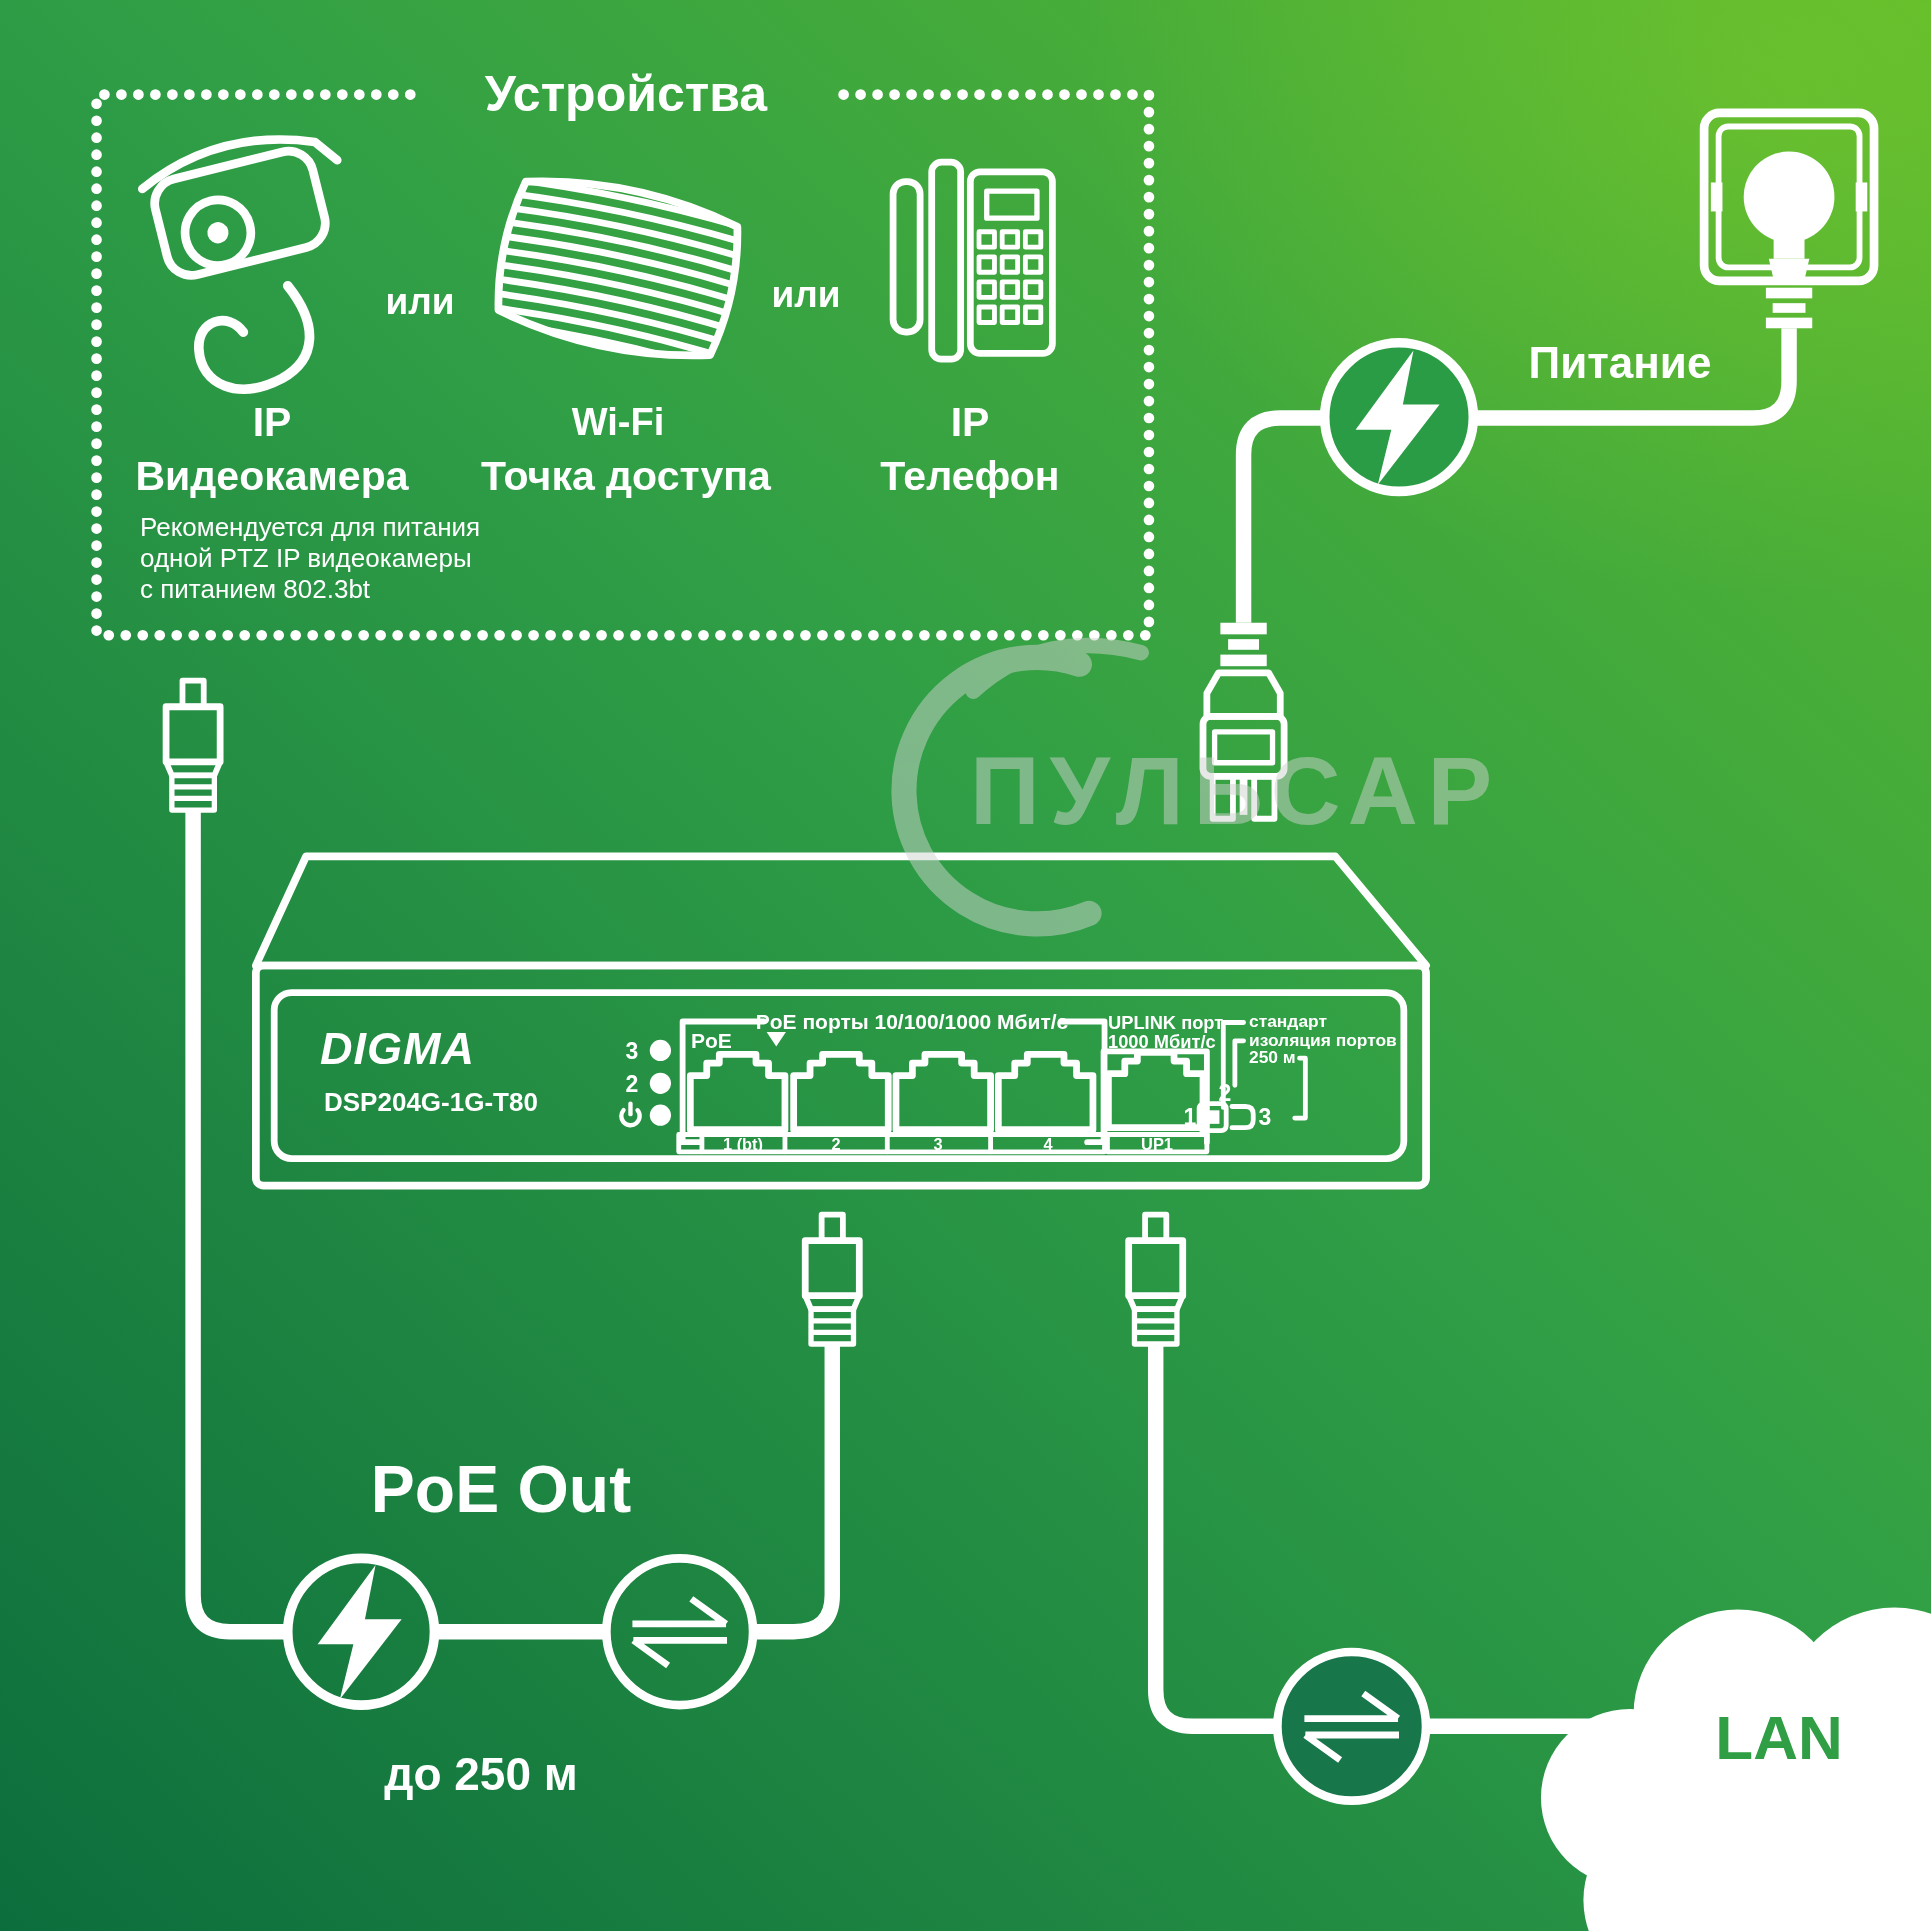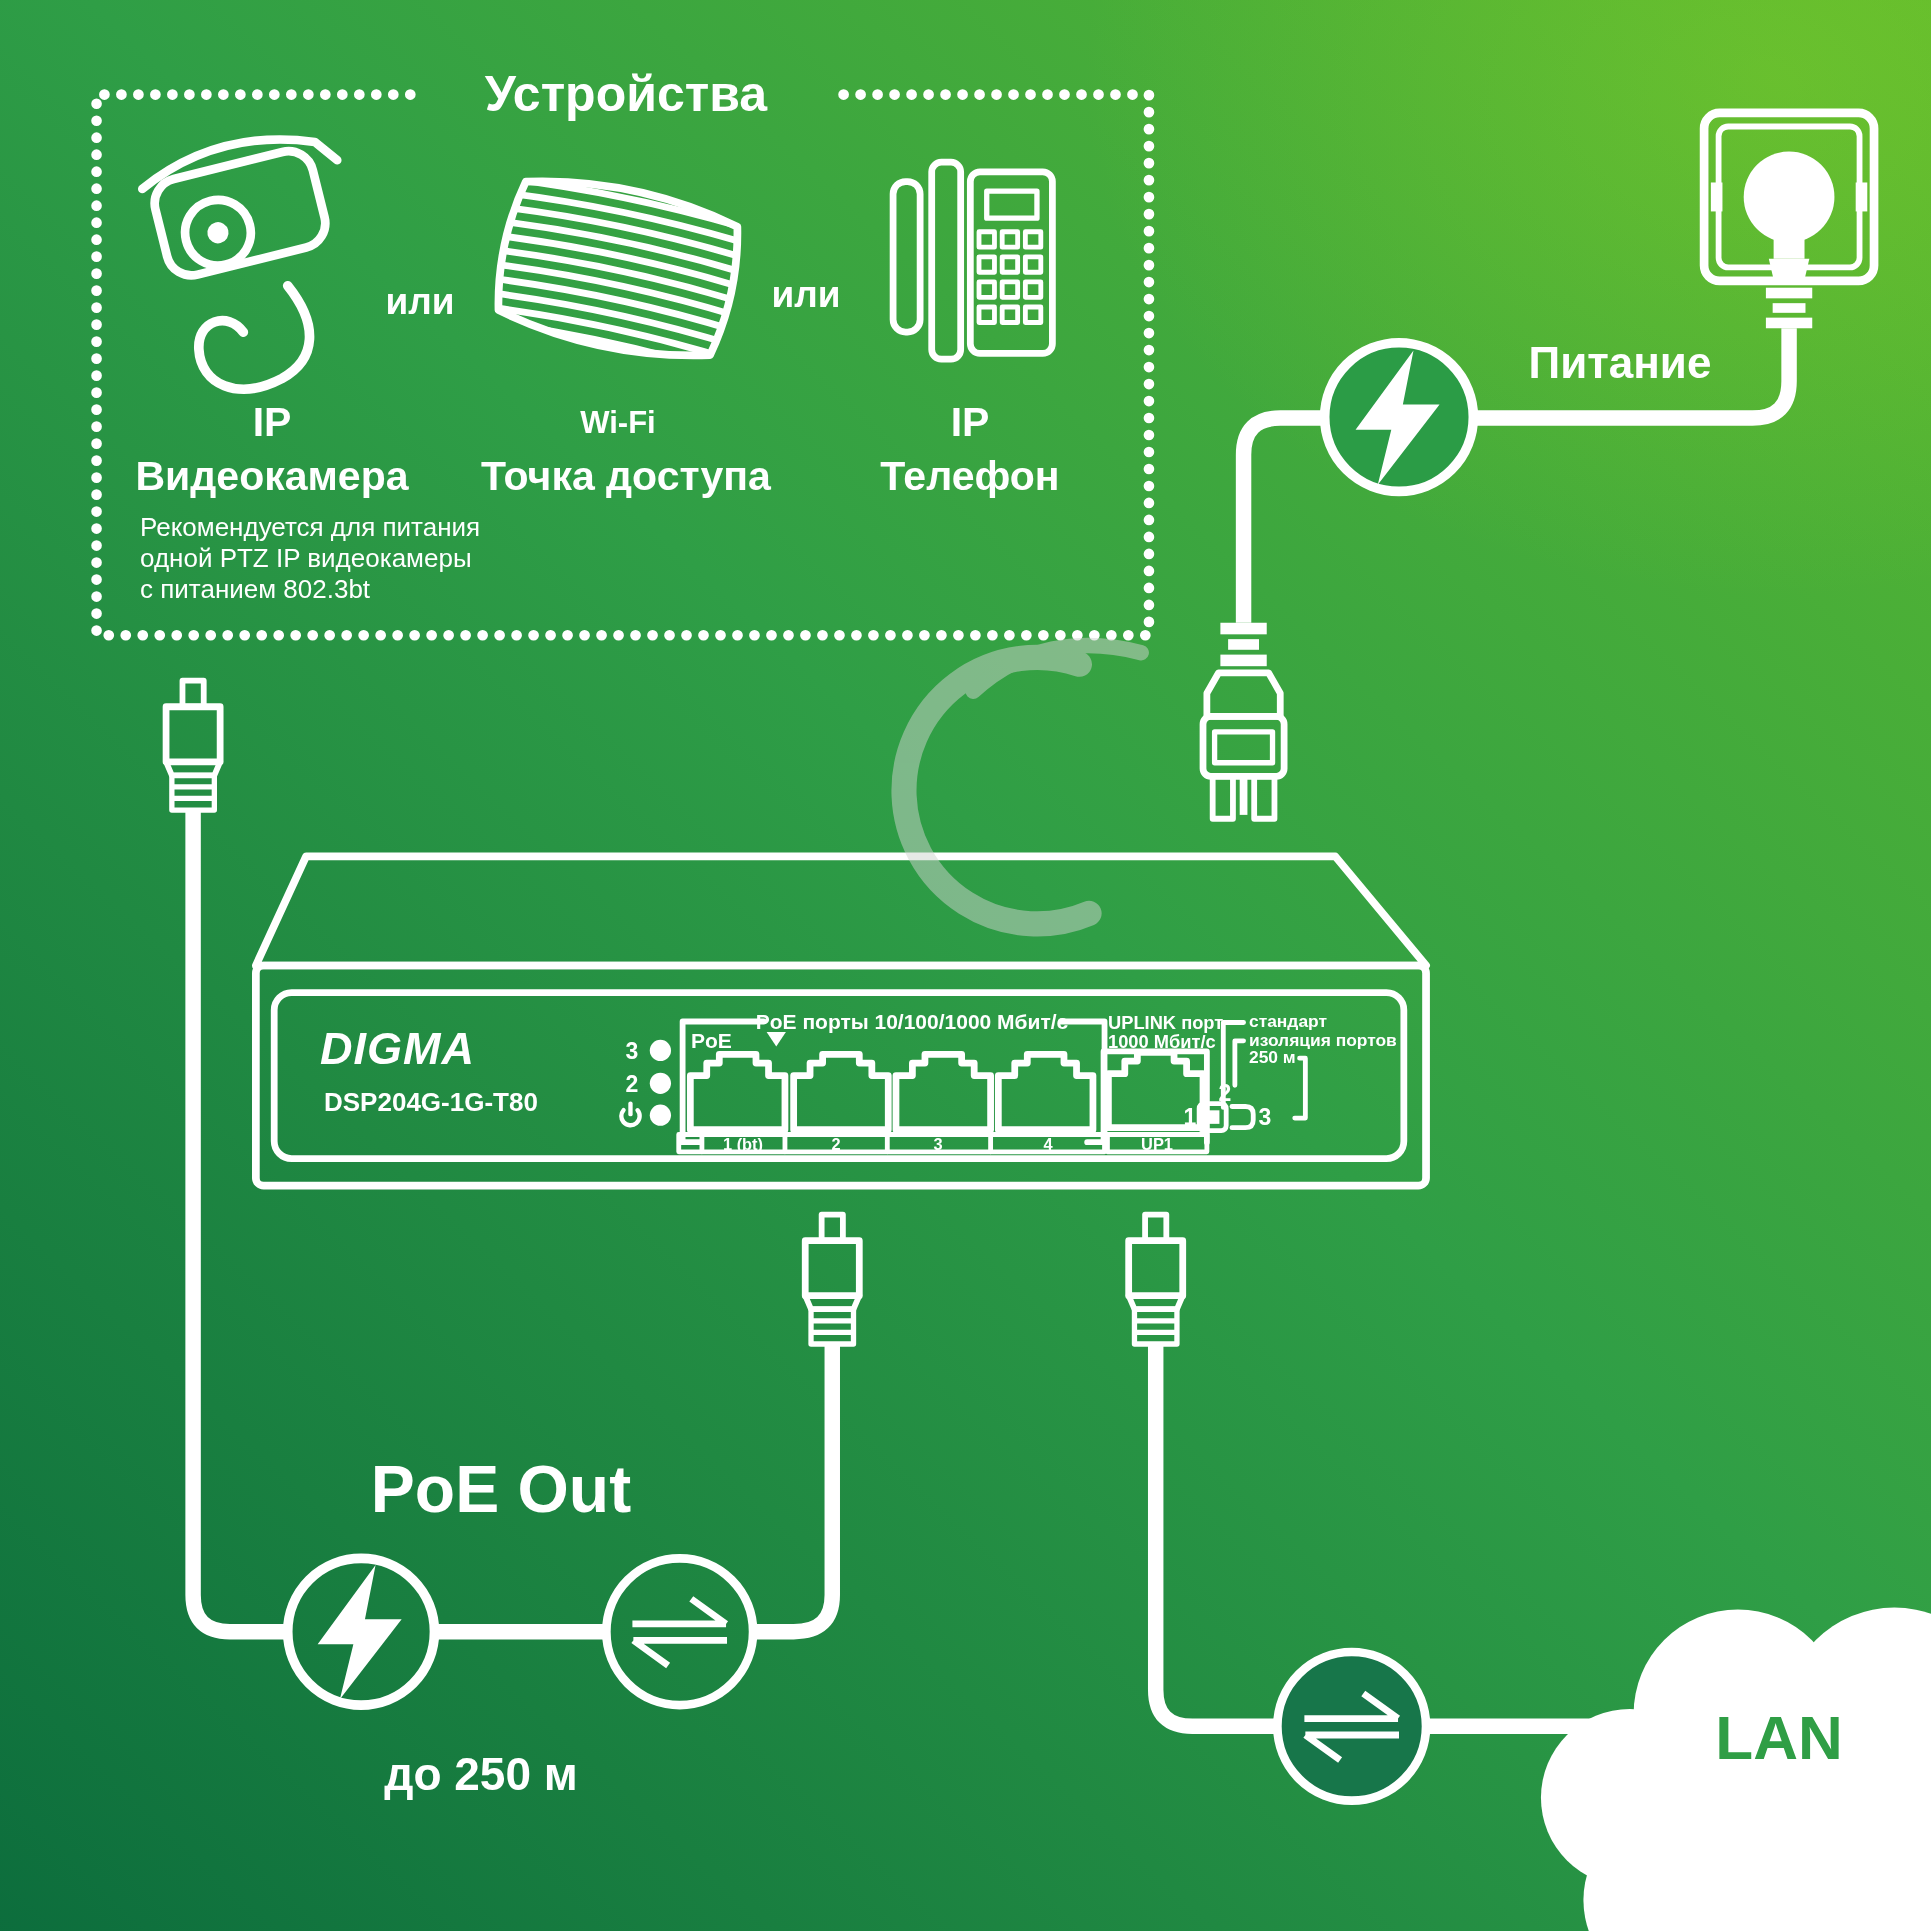--- a/index.html
+++ b/index.html
@@ -225,21 +225,21 @@
   </g>
 </svg>
 
 <div class="lb" style="left:626px;top:94px;font-size:50px;">Устройства</div>
 
 <div class="lb" style="left:420px;top:301px;font-size:37px;">или</div>
 <div class="lb" style="left:806px;top:294px;font-size:37px;">или</div>
 
 <div class="lb" style="left:272px;top:422px;font-size:41px;">IP</div>
 <div class="lb" style="left:272px;top:476px;font-size:41px;">Видеокамера</div>
-<div class="lb" style="left:618px;top:422px;font-size:31px;">Wi-Fi</div>
+<div class="lb" style="left:618px;top:422px;font-size:38px;">Wi-Fi</div>
 <div class="lb" style="left:618px;top:476px;font-size:41px;margin-left:8px;">Точка доступа</div>
 <div class="lb" style="left:970px;top:422px;font-size:41px;">IP</div>
 <div class="lb" style="left:970px;top:476px;font-size:41px;">Телефон</div>
 
 <div class="lb ll reg" style="left:140px;top:527px;font-size:26px;">Рекомендуется для питания</div>
 <div class="lb ll reg" style="left:140px;top:558px;font-size:26px;">одной PTZ IP видеокамеры</div>
 <div class="lb ll reg" style="left:140px;top:589px;font-size:26px;">с питанием 802.3bt</div>
 
 <div class="lb" style="left:1620px;top:363px;font-size:44px;">Питание</div>
 
@@ -267,15 +267,16 @@
 <div class="lb" style="left:836px;top:1144px;font-size:16.4px;">2</div>
 <div class="lb" style="left:938px;top:1144px;font-size:16.4px;">3</div>
 <div class="lb" style="left:1048px;top:1144px;font-size:16.4px;">4</div>
 <div class="lb" style="left:1157px;top:1144px;font-size:16.4px;">UP1</div>
 
 <div class="lb" style="left:501px;top:1489px;font-size:66px;">PoE Out</div>
 <div class="lb" style="left:481px;top:1774px;font-size:46px;">до 250 м</div>
 
 <div class="lb green" style="left:1779px;top:1738px;font-size:62px;">LAN</div>
 
+<div class="lb ll wm" style="left:970px;top:790px;font-size:97px;">ПУЛЬСАР</div>
 
 </div>
 
 
 </body></html>

